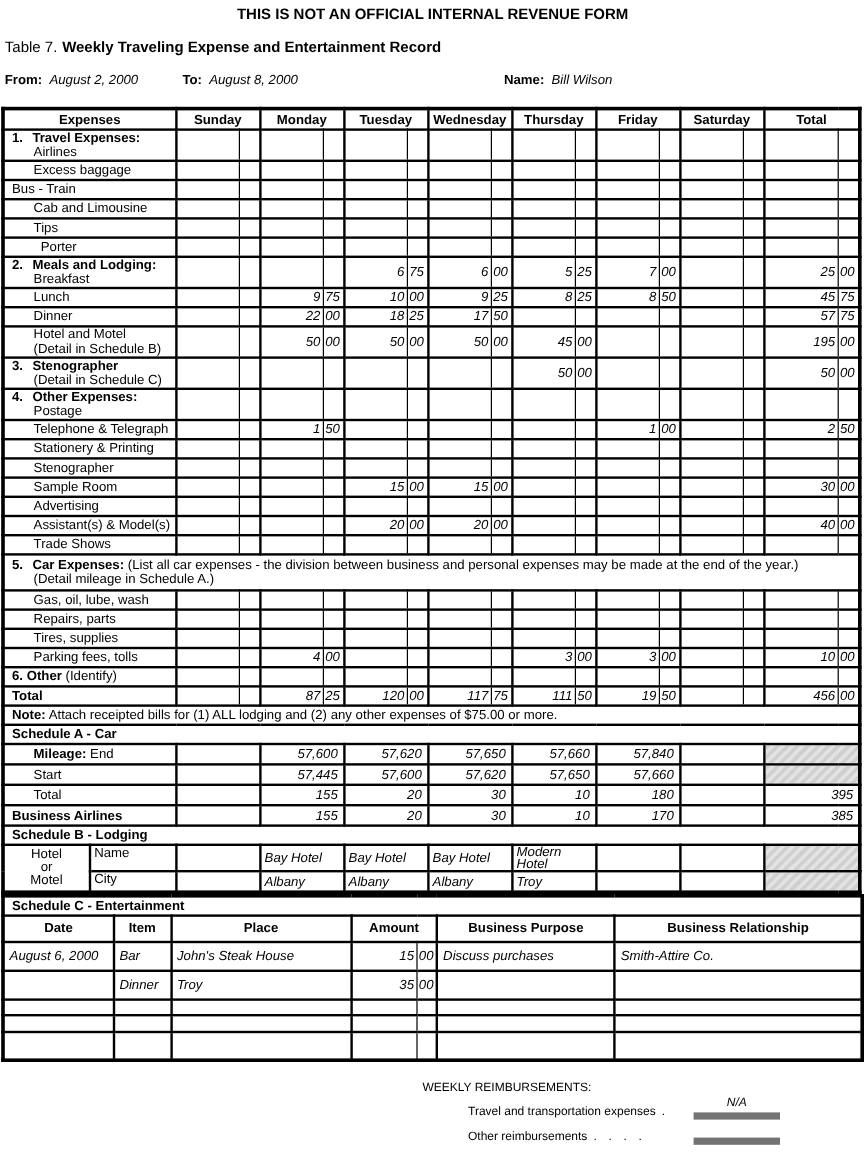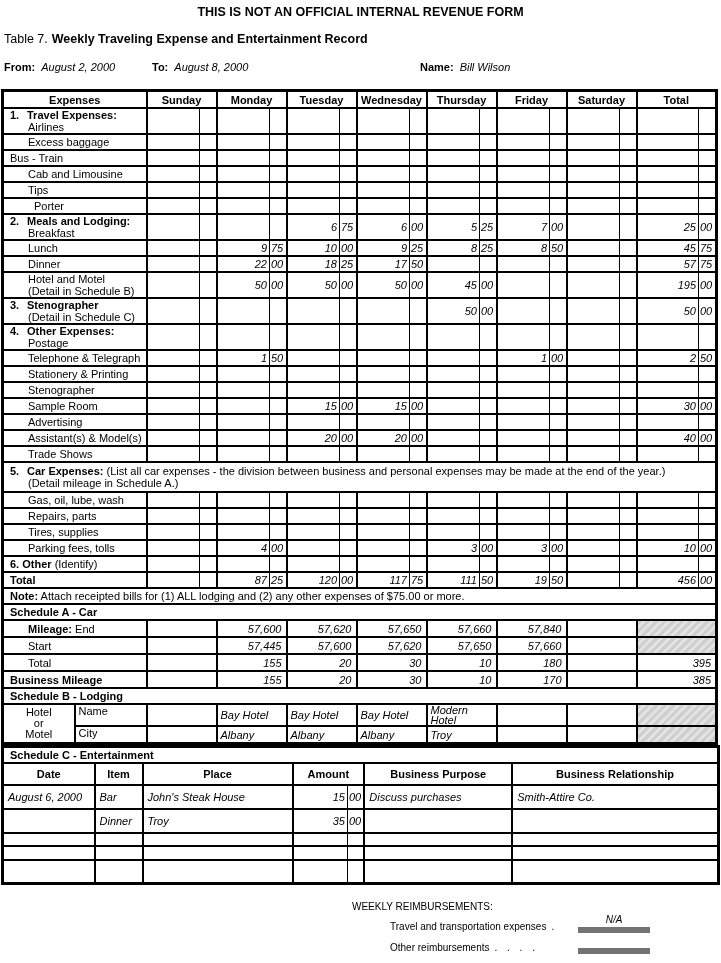--- a/index.html
+++ b/index.html
@@ -625,21 +625,21 @@
           <td class="mval" colspan="2"></td>
           <td class="mval" colspan="2">155</td>
           <td class="mval" colspan="2">20</td>
           <td class="mval" colspan="2">30</td>
           <td class="mval" colspan="2">10</td>
           <td class="mval" colspan="2">180</td>
           <td class="mval" colspan="2"></td>
           <td class="mval" colspan="2">395</td>
         </tr>
         <tr class="hmile">
-          <td class="lbl" colspan="2"><b>Business Mileage</b></td>
+          <td class="lbl" colspan="2"><b>Business Airlines</b></td>
           <td class="mval" colspan="2"></td>
           <td class="mval" colspan="2">155</td>
           <td class="mval" colspan="2">20</td>
           <td class="mval" colspan="2">30</td>
           <td class="mval" colspan="2">10</td>
           <td class="mval" colspan="2">170</td>
           <td class="mval" colspan="2"></td>
           <td class="mval" colspan="2">385</td>
         </tr>
         <tr class="h1">

